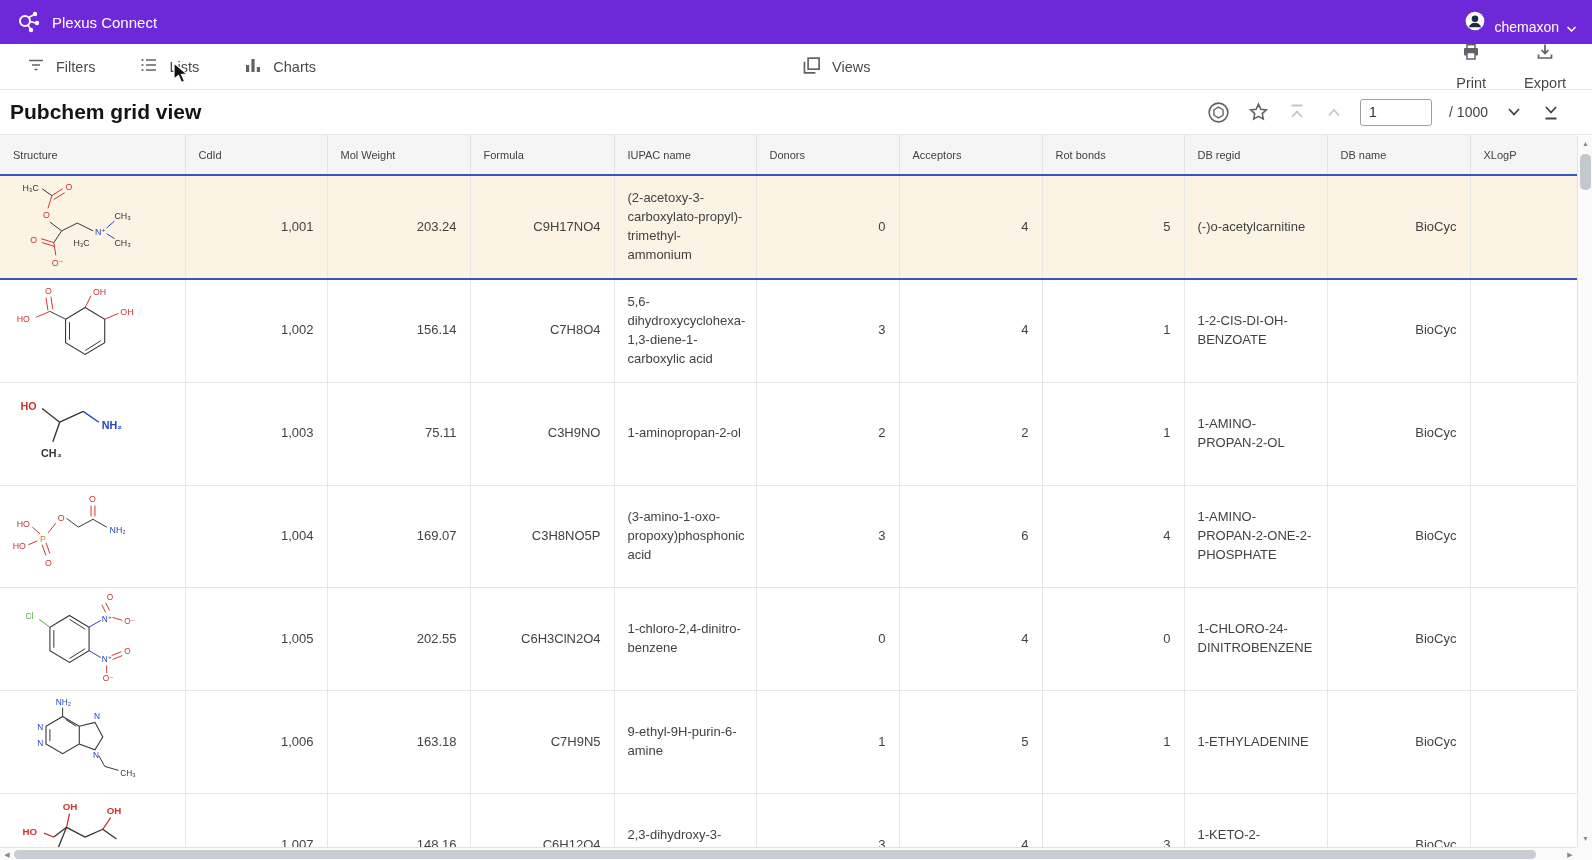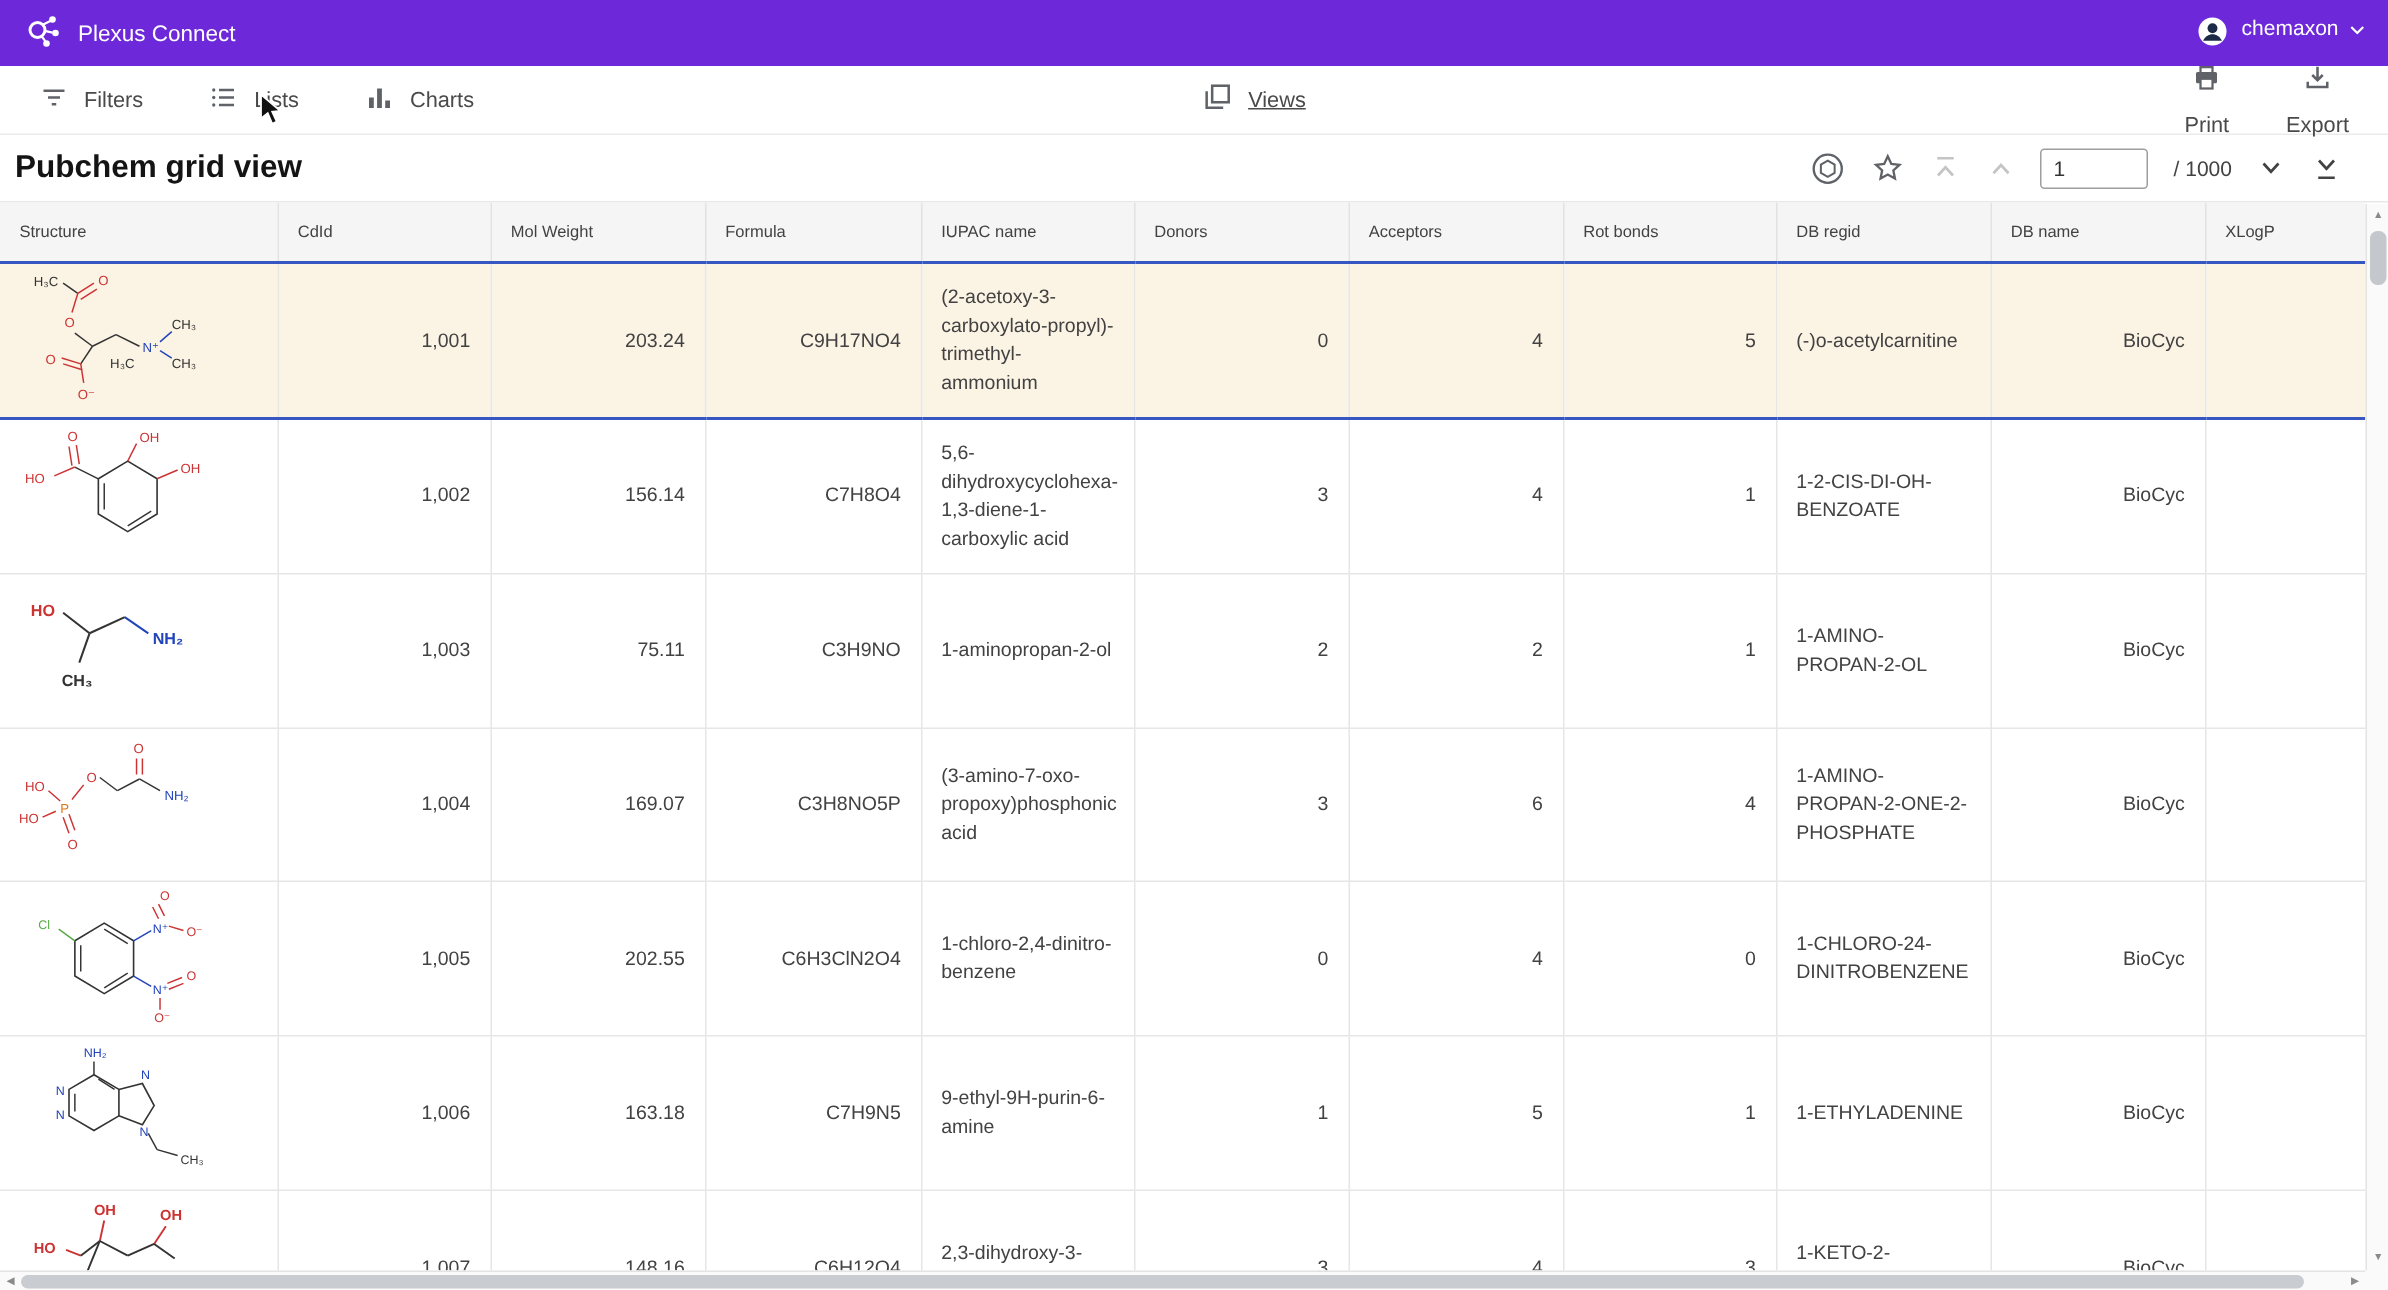--- a/index.html
+++ b/index.html
@@ -4,27 +4,27 @@
 <style>
   * { margin:0; padding:0; box-sizing:border-box; }
   html,body { width:1592px; height:860px; overflow:hidden; background:#fff;
     font-family:"Liberation Sans","DejaVu Sans",sans-serif; color:#424242; }
   .app { position:relative; width:1592px; height:860px; }
 
   
   .topbar { height:44px; background:#6d28d9; color:#fff; display:flex;
     align-items:center; justify-content:space-between; padding:0 16px; }
   .brand { display:flex; align-items:center; gap:10px; font-size:15px; font-weight:500; }
-  .user-menu { display:flex; align-items:flex-start; gap:8px; font-size:14px; cursor:pointer; }
+  .user-menu { display:flex; align-items:flex-end; gap:8px; font-size:14px; cursor:pointer; }
 
   
   .toolbar { height:46px; background:#fff; border-bottom:1px solid #ebebeb;
     display:flex; align-items:center; padding:0 26px; position:relative; color:#4a4a4a; }
   .tbtn { display:flex; align-items:center; gap:10px; font-size:14.5px; margin-right:44px; cursor:pointer; white-space:nowrap; }
-  .toolbar-center { position:absolute; left:52.5%; transform:translateX(-50%);text-decoration:underline; }
+  .toolbar-center { position:absolute; left:52.5%; transform:translateX(-50%); }
   .toolbar-right { margin-left:auto; display:flex; gap:38px; }
   .toolbar-right .tbtn { margin-right:0;flex-direction:column; }
 
   
   .view-header { height:45px; display:flex; align-items:center; justify-content:space-between;
     padding:0 30px 0 10px; border-bottom:1px solid #e7e7e7; }
   .view-title { font-size:21px; font-weight:700; color:#141414; }
   .view-controls { display:flex; align-items:center; gap:15px; }
   .icon-btn { display:flex; align-items:center; justify-content:center; cursor:pointer; }
   .page-input { width:72px; height:27px; border:1px solid #9e9e9e; border-radius:3px;
@@ -344,21 +344,21 @@
               <line x1="84" y1="29" x2="84" y2="18" stroke="#cc3333"></line>
               <line x1="88" y1="29" x2="88" y2="18" stroke="#cc3333"></line>
               <text x="82" y="14" fill="#cc3333">O</text>
               <line x1="86" y1="32" x2="100" y2="40" stroke="#333"></line>
               <text x="103" y="46" fill="#2244bb">NH₂</text>
             </svg>
           </td>
           <td class="num">1,004</td>
           <td class="num">169.07</td>
           <td class="num">C3H8NO5P</td>
-          <td>(3-amino-7-oxo-propoxy)phosphonic acid</td>
+          <td>(3-amino-1-oxo-propoxy)phosphonic acid</td>
           <td class="num">3</td>
           <td class="num">6</td>
           <td class="num">4</td>
           <td>1-AMINO-PROPAN-2-ONE-2-PHOSPHATE</td>
           <td class="num">BioCyc</td>
           <td></td>
         </tr>
 
         <tr>
           <td class="structure-cell">

